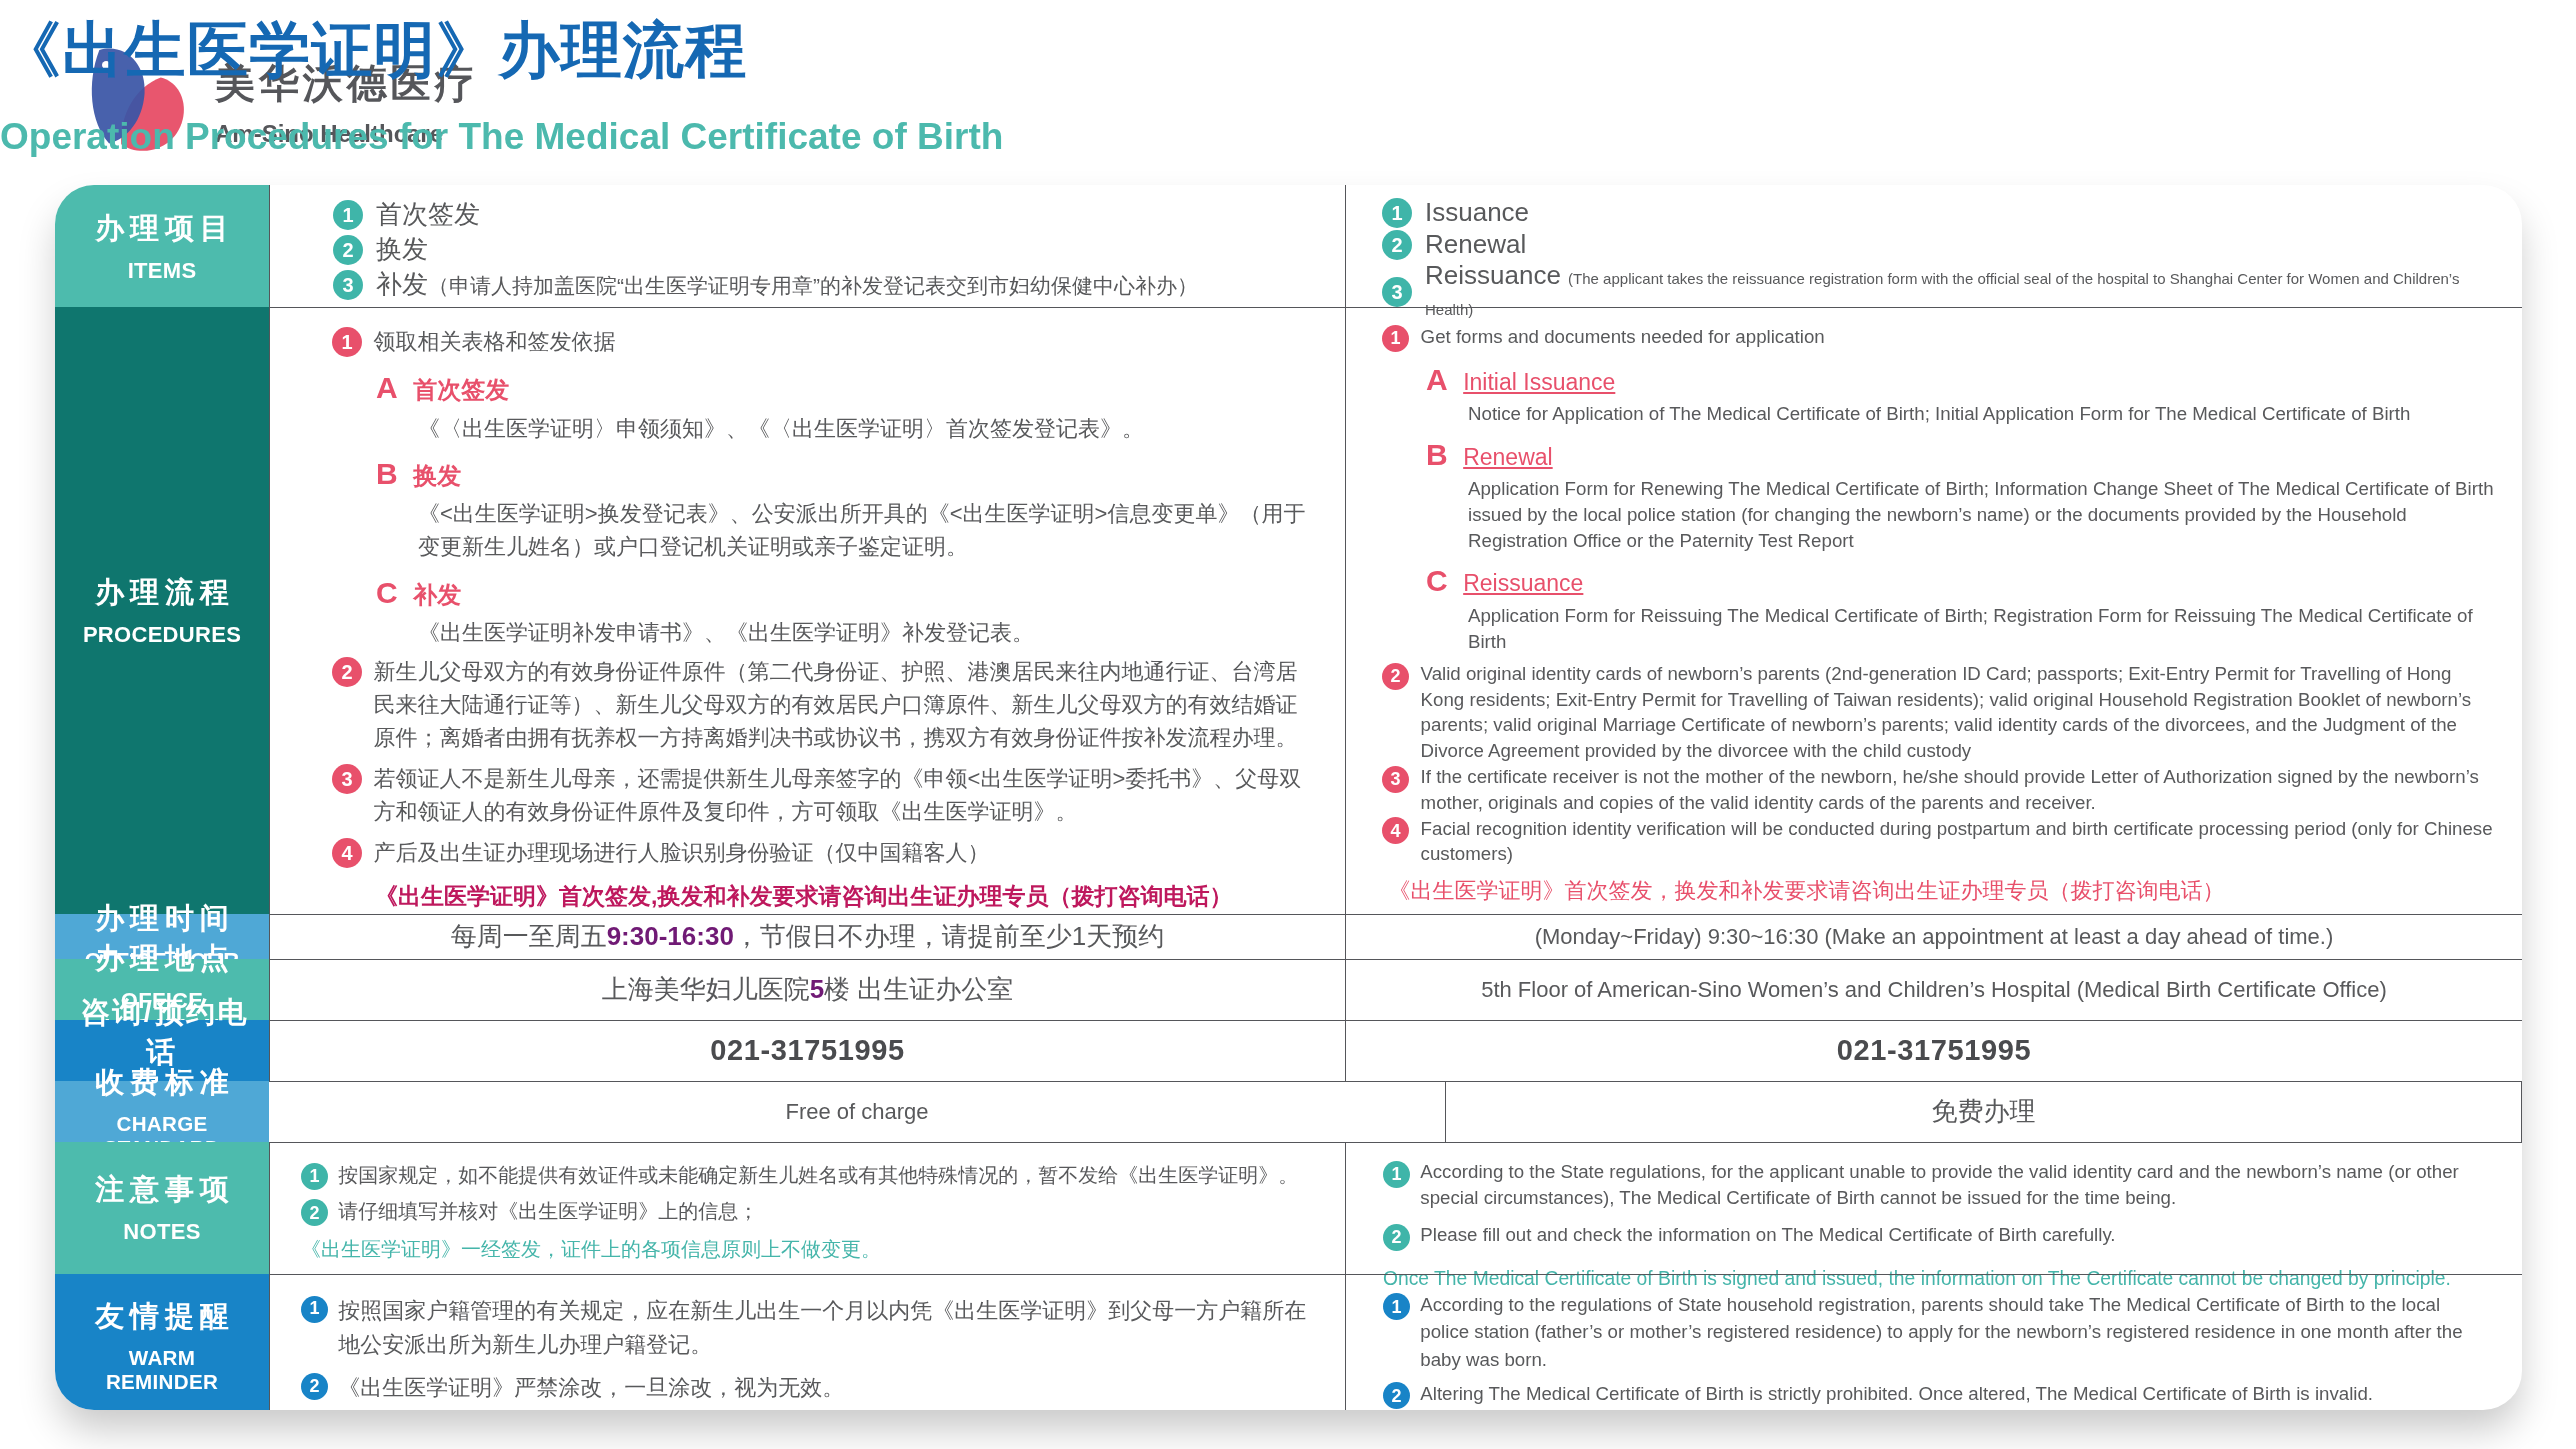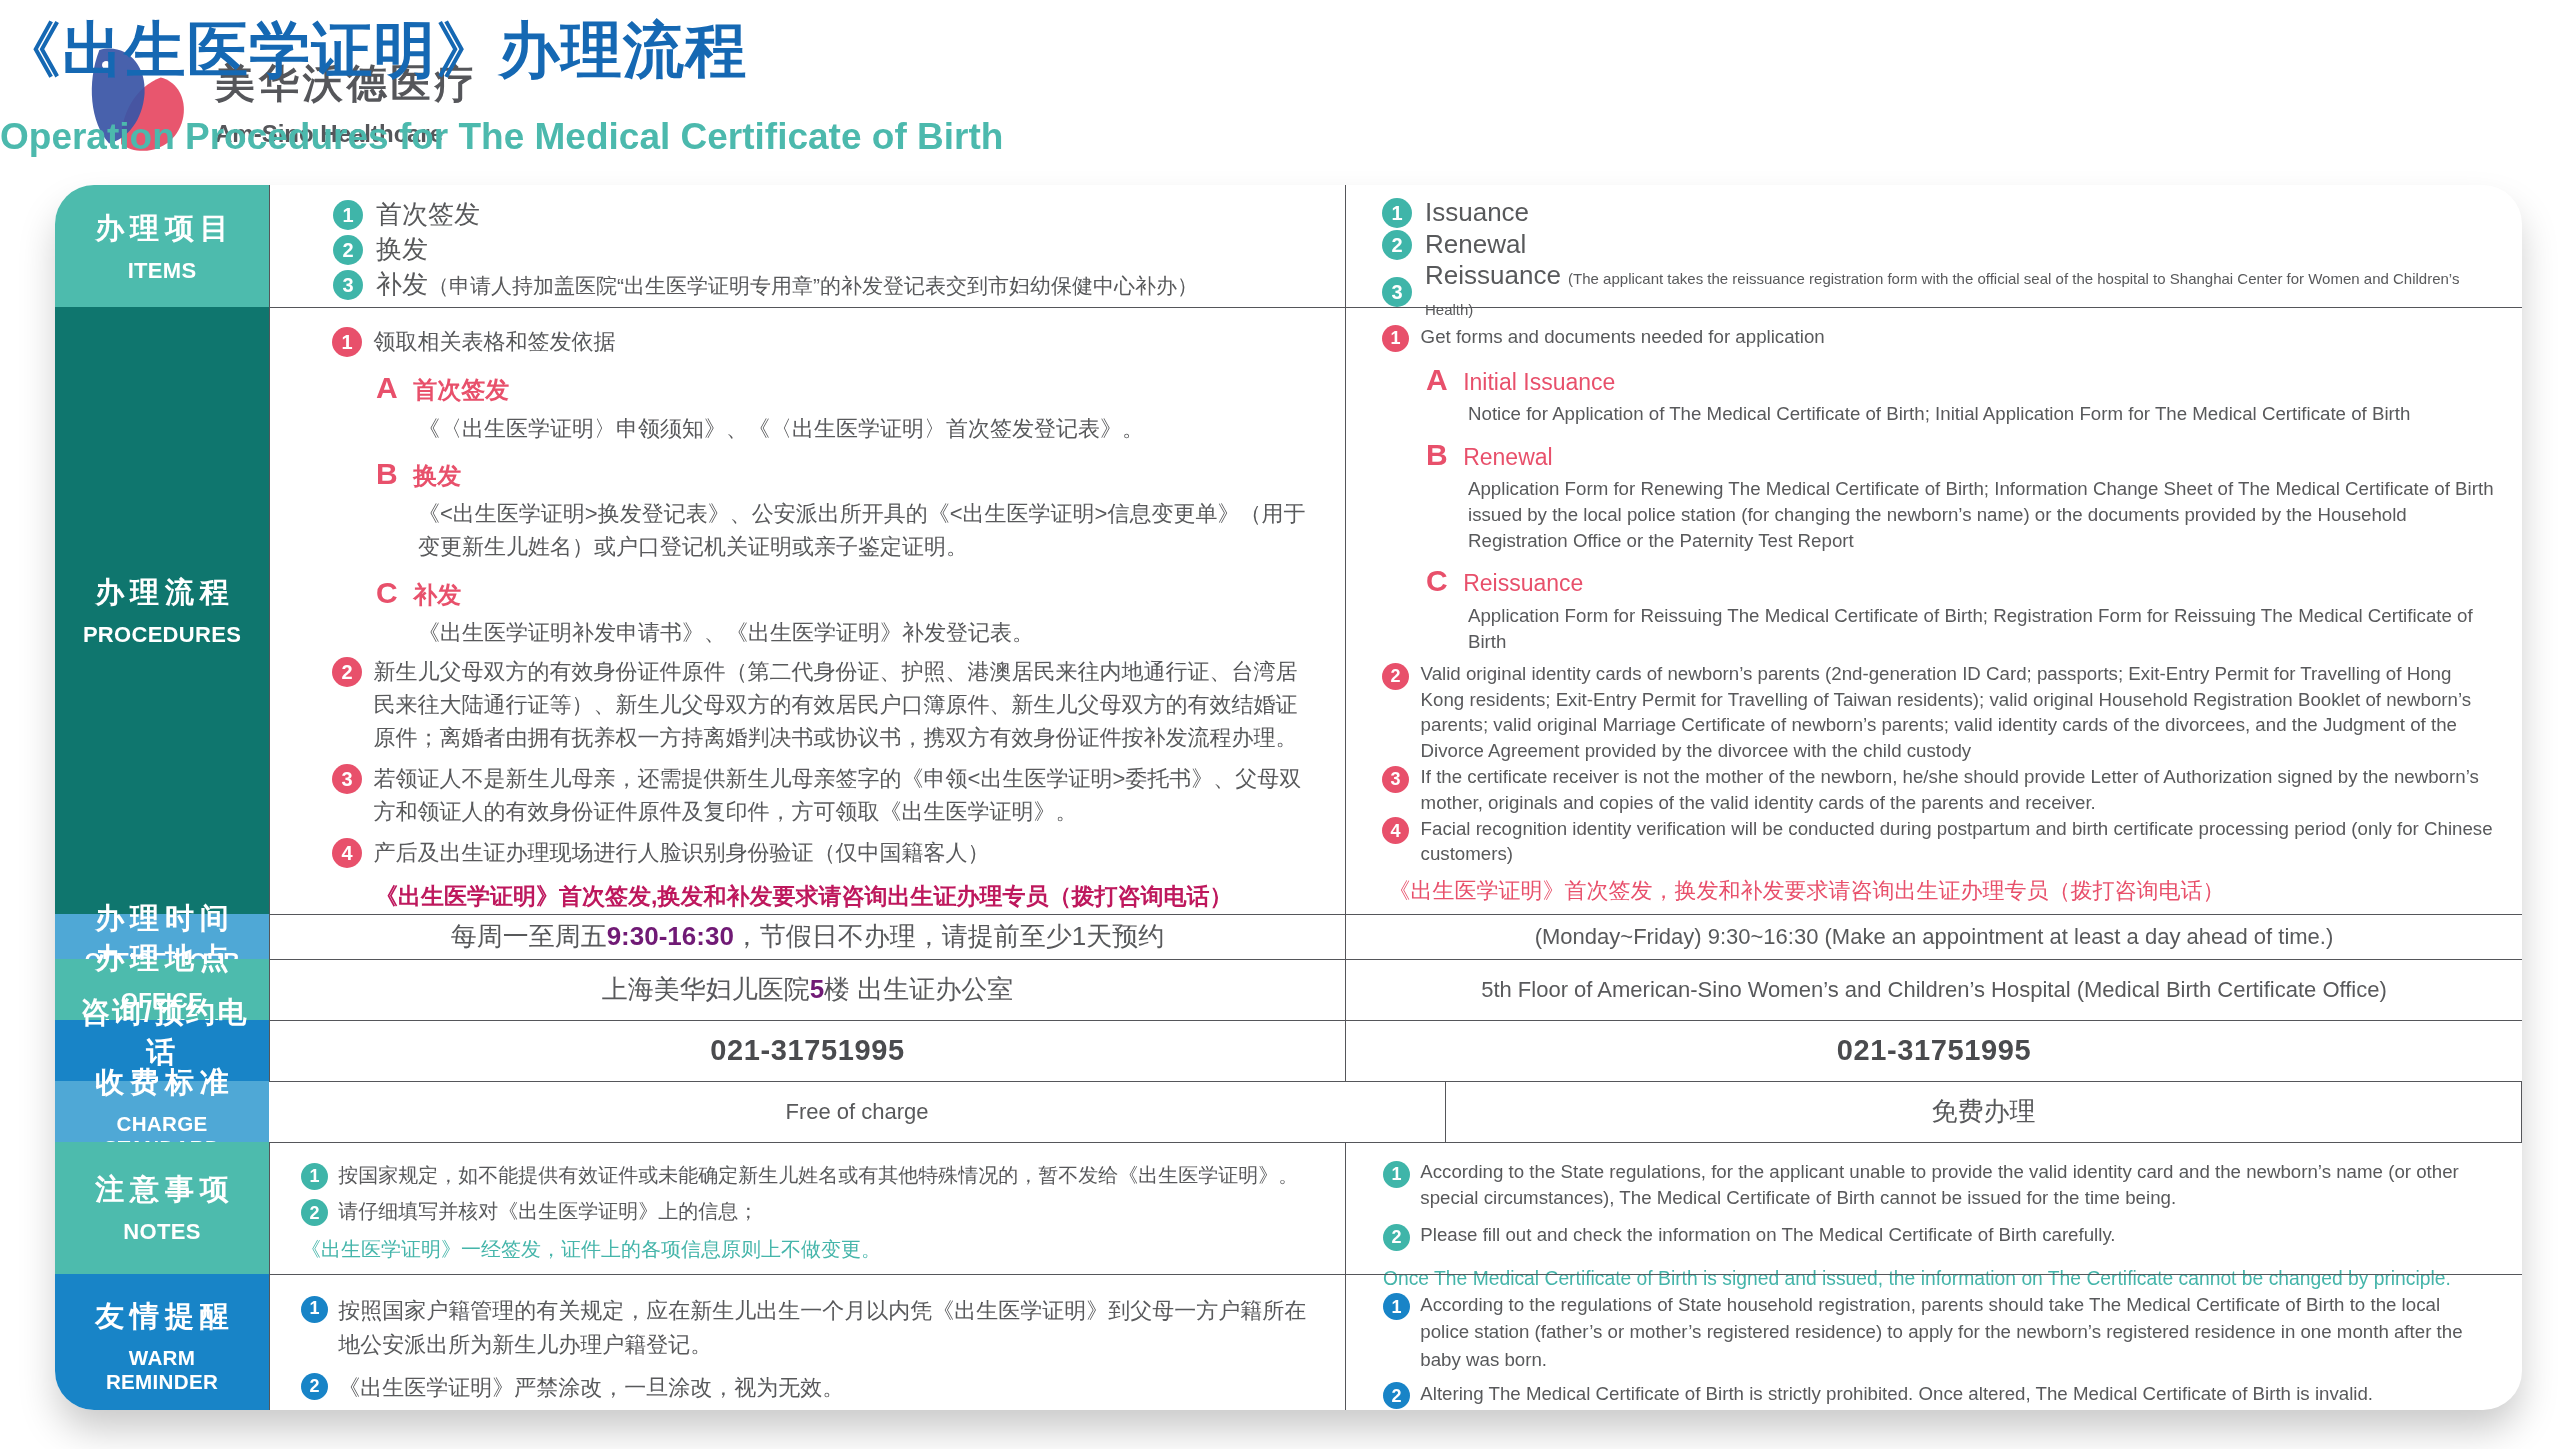--- a/index.html
+++ b/index.html
@@ -53,21 +53,21 @@
   .note-inline-cn { font-size:21px; }
   .note-inline-en { font-size:15px; }
 
   
   .proc { font-size:22px; line-height:1.5; padding:16.7px 26px 0 62px; }
   .proc .li { margin-bottom:7.7px; }
   .proc-en { font-size:18.7px; line-height:1.38; padding:15.5px 26px 0 36px; }
   .abc-line { margin:6.4px 0 1.3px 44px; display:flex; align-items:baseline; gap:15.5px; }
   .abc { font-size:30px; font-weight:700; color:#E8506B; }
   .sub-cn { font-size:24px; font-weight:700; color:#E8506B; }
-  .sub-en { font-size:23px; color:#E8506B; }
+  .sub-en { font-size:23px; color:#E8506B;text-decoration:underline; }
   .abc-body { margin:0 0 6.4px 86px; }
   .rednote-cn { margin:10.3px 0 0 43px; font-size:23px; font-weight:700; color:#be185d; }
   .rednote-en { margin:9px 0 0 6.4px; font-size:22px; color:#E8506B; }
 
   
   .info-cn { font-size:26px; } .info-en { font-size:22px; }
   .b-dark { font-weight:700; color:#701a75; }
   .phone { font-size:29px; font-weight:700; color:#4A4B4E; letter-spacing:0.6px; }
 
   

